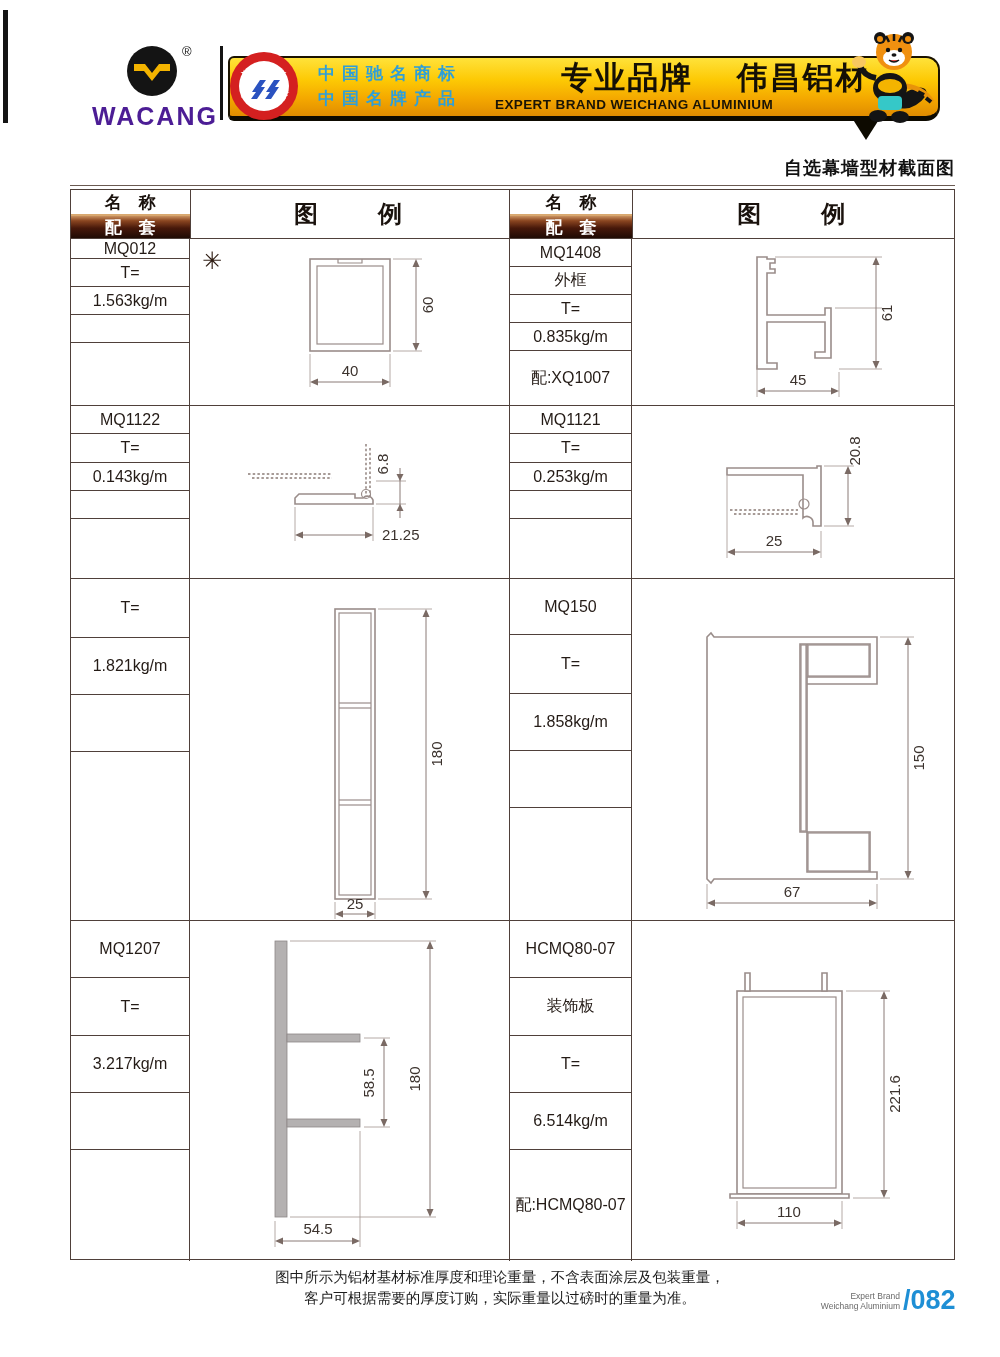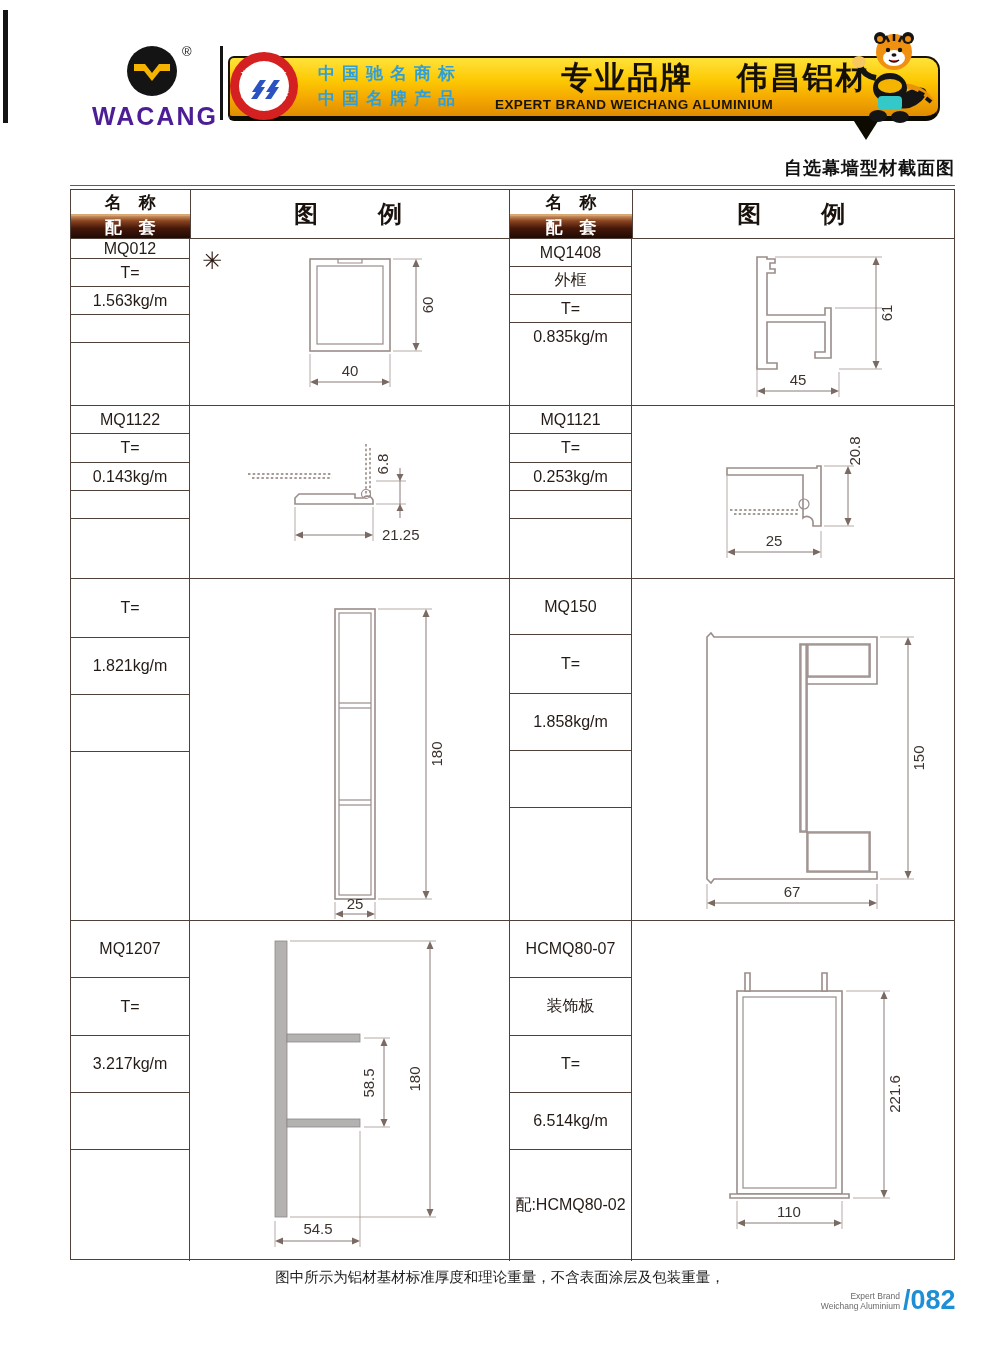--- a/index.html
+++ b/index.html
@@ -187,20 +187,21 @@
           <polygon class="arw" points="120,143 128,139.5 128,146.5"></polygon>
           <polygon class="arw" points="200,143 192,139.5 192,146.5"></polygon>
           <text class="dimtx" x="160" y="137" text-anchor="middle">40</text>
         </svg>
       </div>
       <div class="lstack lsR">
         <div class="lcell" style="height:28px">MQ1408</div>
         <div class="lcell" style="height:28px">外框</div>
         <div class="lcell" style="height:28px">T=</div>
         <div class="lcell" style="height:28px">0.835kg/m</div>
+        <div class="lcell" style="flex:1">配:XQ1007</div>
       </div>
       <div class="dcell dcR">
         <svg width="322" height="167" viewBox="0 0 322 167">
           <path class="prof" d="M125,18 h10 v2 h8 v4 h-5 v6 h5 v4 h-8 v42 h58 v-7 h6 v50 h-16 v-6 h10 v-30 h-58 v41 h10 v6 h-20 Z"></path>
           <line class="extln" x1="203" y1="69" x2="250" y2="69"></line>
           <line class="extln" x1="207" y1="130" x2="250" y2="130"></line>
           <line class="dimln" x1="244" y1="20" x2="244" y2="128"></line>
           <line class="extln" x1="143" y1="18" x2="250" y2="18"></line>
           <polygon class="arw" points="244,18 240.5,26 247.5,26"></polygon>
           <polygon class="arw" points="244,130 240.5,122 247.5,122"></polygon>
@@ -364,21 +365,21 @@
           <polygon class="arw" points="85,320 93,316.5 93,323.5"></polygon>
           <polygon class="arw" points="170,320 162,316.5 162,323.5"></polygon>
           <text class="dimtx" x="128" y="313" text-anchor="middle">54.5</text>
         </svg>
       </div>
       <div class="lstack lsR">
         <div class="lcell" style="height:57px">HCMQ80-07</div>
         <div class="lcell" style="height:58px">装饰板</div>
         <div class="lcell" style="height:57px">T=</div>
         <div class="lcell" style="height:57px">6.514kg/m</div>
-        <div class="lcell" style="flex:1">配:HCMQ80-02</div>
+        <div class="lcell" style="flex:1">配:HCMQ80-07</div>
       </div>
       <div class="dcell dcR">
         <svg width="322" height="340" viewBox="0 0 322 340">
           <rect class="prof" x="105" y="70" width="105" height="203"></rect>
           <rect class="prof-thin" x="111" y="76" width="93" height="191"></rect>
           <path class="prof" d="M113,70 v-18 h5 v18 Z"></path>
           <path class="prof" d="M190,70 v-18 h5 v18 Z"></path>
           <path class="prof" d="M98,273 h119 v4 h-119 Z"></path>
           <line class="extln" x1="214" y1="70" x2="258" y2="70"></line>
           <line class="extln" x1="221" y1="277" x2="258" y2="277"></line>
@@ -391,19 +392,20 @@
           <line class="dimln" x1="107" y1="302" x2="208" y2="302"></line>
           <polygon class="arw" points="105,302 113,298.5 113,305.5"></polygon>
           <polygon class="arw" points="210,302 202,298.5 202,305.5"></polygon>
           <text class="dimtx" x="157" y="296" text-anchor="middle">110</text>
         </svg>
       </div>
     </div>
   </div>
 
   <div class="abs note1">图中所示为铝材基材标准厚度和理论重量，不含表面涂层及包装重量，</div>
+  <div class="abs note2">客户可根据需要的厚度订购，实际重量以过磅时的重量为准。</div>
   <div class="abs pn-small">
     <div>Expert Brand</div>
     <div>Weichang Aluminium</div>
   </div>
   <div class="abs pn-big">/082</div>
 
 </div>
 
 </body></html>

